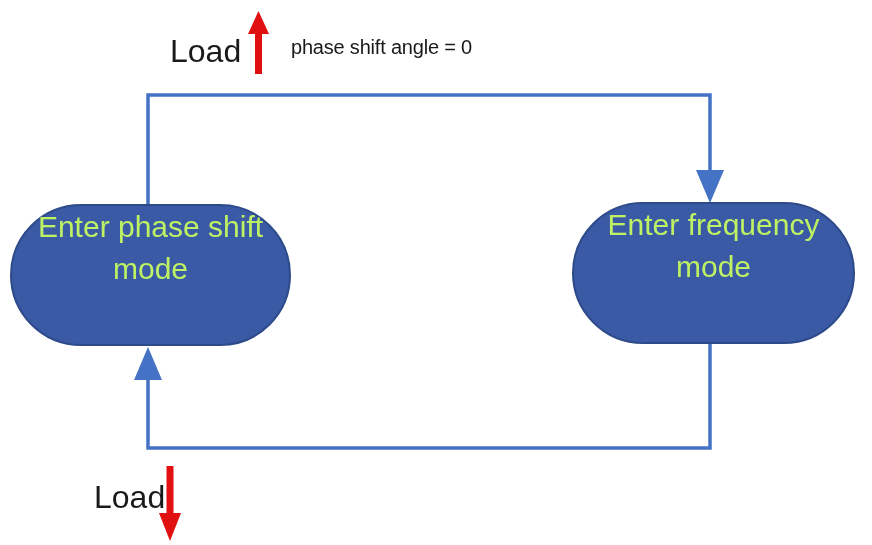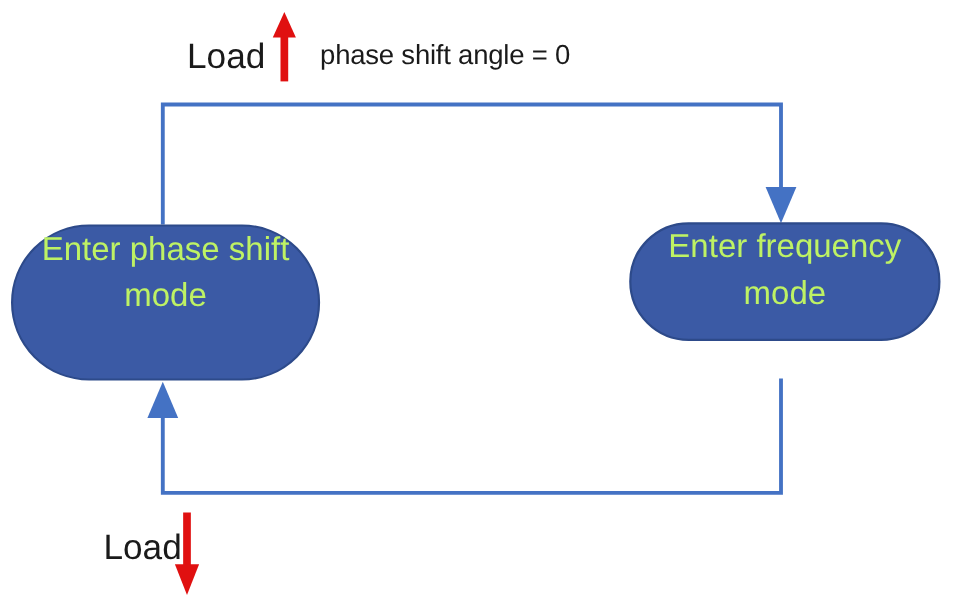--- a/index.html
+++ b/index.html
@@ -24,29 +24,29 @@
     box-sizing: border-box;
     display: flex;
     align-items: flex-start;
     justify-content: center;
     color: #bef264;
     font-size: 30px;
     line-height: 42px;
     text-align: center;
   }
   .node-phase-shift { left: 10px;  top: 204px; width: 281px; height: 142px; }
-  .node-frequency   { left: 572px; top: 202px; width: 283px; height: 108px; }
+  .node-frequency   { left: 572px; top: 202px; width: 283px; height: 142px; }
   .node .node-label { max-width: 240px; }
   .label {
     position: absolute;
     color: #1a1a1a;
     white-space: nowrap;
   }
   .load-label { font-size: 32px; }
-  .condition-label { font-size: 25px; letter-spacing: -0.2px; }
+  .condition-label { font-size: 20px; letter-spacing: -0.2px; }
   .label-load-top { left: 170px; top: 33px; }
   .label-top-condition { left: 291px; top: 36px; }
   .label-load-bottom { left: 94px; top: 479px; }
   .label-bottom-condition { left: 187px; top: 477px; }
 </style>
 </head>
 <body>
 
 <div class="canvas">
 

